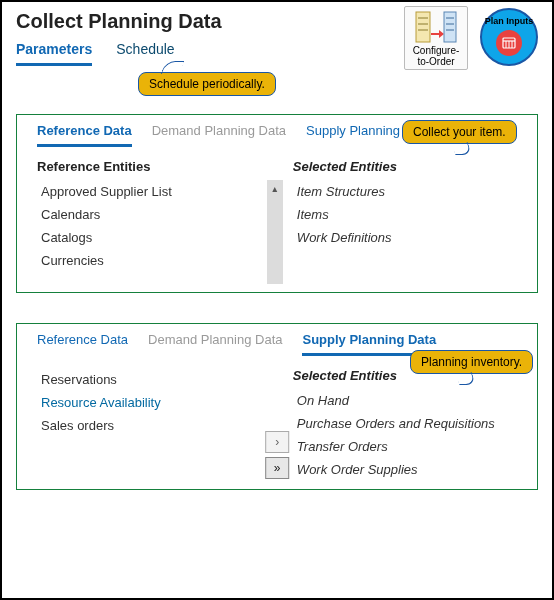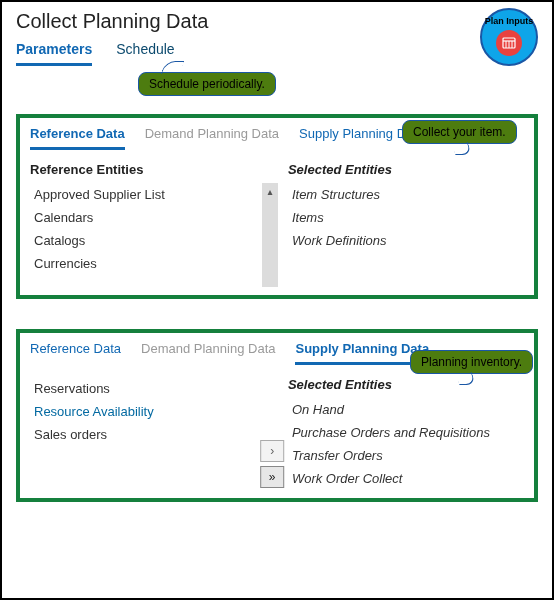--- a/index.html
+++ b/index.html
@@ -15,21 +15,21 @@
     position: relative;
     overflow: hidden;
   }
   
   .header {
     padding: 8px 14px 0 14px;
     position: relative;
   }
   .page-title {
     font-size: 20px;
-    font-weight: normal;
+    font-weight: bold;
     margin: 0 0 6px 0;
   }
   .top-tabs {
     display: flex;
     gap: 24px;
     border-bottom: none;
     position: relative;
   }
   .top-tab {
     font-size: 14px;
@@ -104,21 +104,21 @@
     line-height: 1.1;
     color: #000;
     padding-bottom: 2px;
   }
   
   .callout {
     position: absolute;
     border: 1px solid #1a57a5;
     border-radius: 8px;
     padding: 4px 10px;
-    background: #4d7c0f;
+    background: #eab308;
     font-size: 12px;
     color: #000;
     white-space: nowrap;
   }
   .callout-schedule {
     top: 70px; left: 136px;
   }
   .callout-schedule::before {
     content: "";
     position: absolute;
@@ -152,23 +152,24 @@
     bottom: -12px; left: 46px;
     border-right: 1px solid #1a57a5;
     border-bottom: 1px solid #1a57a5;
     border-bottom-right-radius: 10px;
     width: 16px; height: 12px;
     transform: skewX(20deg);
   }
 
   
   .panel {
-    border: 4px solid #15803d;
+    border: 1px solid #15803d;
     margin: 0 14px 16px 14px;
     background: #fff;
+    padding-left: 10px;
   }
   .panel1 { margin-top: 48px; }
   .panel2 { margin-top: 30px; }
   .panel-tabs {
     display: flex;
     gap: 20px;
     padding: 8px 10px 0 10px;
     font-size: 13px;
   }
   .panel-tab {
@@ -258,20 +259,37 @@
 </head>
 <body>
 
 <div class="header">
   <h1 class="page-title">Collect Planning Data</h1>
   <div class="top-tabs">
     <div class="top-tab active">Parameters</div>
     <div class="top-tab">Schedule</div>
   </div>
 
+  <div class="cto-box">
+    <div class="cto-icon">
+      <svg width="44" height="34">
+        <rect x="2" y="2" width="14" height="30" fill="#f4e7b0" stroke="#b89c3a"></rect>
+        <line x1="4" y1="8" x2="14" y2="8" stroke="#8a7a2c"></line>
+        <line x1="4" y1="14" x2="14" y2="14" stroke="#8a7a2c"></line>
+        <line x1="4" y1="20" x2="14" y2="20" stroke="#8a7a2c"></line>
+        <path d="M17 24 L27 24" stroke="#e8423f" stroke-width="2"></path>
+        <path d="M25 20 L30 24 L25 28 Z" fill="#e8423f"></path>
+        <rect x="30" y="2" width="12" height="30" fill="#cfe3f5" stroke="#5a86b3"></rect>
+        <line x1="32" y1="8" x2="40" y2="8" stroke="#3d6a99"></line>
+        <line x1="32" y1="14" x2="40" y2="14" stroke="#3d6a99"></line>
+        <line x1="32" y1="20" x2="40" y2="20" stroke="#3d6a99"></line>
+      </svg>
+    </div>
+    <div class="cto-label">Configure-to-Order</div>
+  </div>
 
   <div class="plan-inputs-wrap">
     <div class="plan-inputs-circle">
       <div class="plan-inputs-label">Plan Inputs</div>
       <div class="plan-inputs-icon">
         <svg width="14" height="14" viewBox="0 0 14 14">
           <rect x="1" y="2" width="12" height="10" rx="1" fill="none" stroke="#fff" stroke-width="1.2"></rect>
           <line x1="1" y1="5" x2="13" y2="5" stroke="#fff" stroke-width="1.2"></line>
           <line x1="4" y1="5" x2="4" y2="12" stroke="#fff" stroke-width="1"></line>
           <line x1="7" y1="5" x2="7" y2="12" stroke="#fff" stroke-width="1"></line>
@@ -331,21 +349,21 @@
         <div class="list-item dim">Resource Availability</div>
         <div class="list-item">Sales orders</div>
       </div>
     </div>
     <div class="col col-right">
       <h4>Selected Entities</h4>
       <div class="listbox">
         <div class="list-item">On Hand</div>
         <div class="list-item">Purchase Orders and Requisitions</div>
         <div class="list-item">Transfer Orders</div>
-        <div class="list-item">Work Order Collect</div>
+        <div class="list-item">Work Order Supplies</div>
       </div>
     </div>
     <div class="mover-buttons">
       <div class="mover-btn">›</div>
       <div class="mover-btn enabled">»</div>
     </div>
   </div>
 </div>
 
 </body></html>

